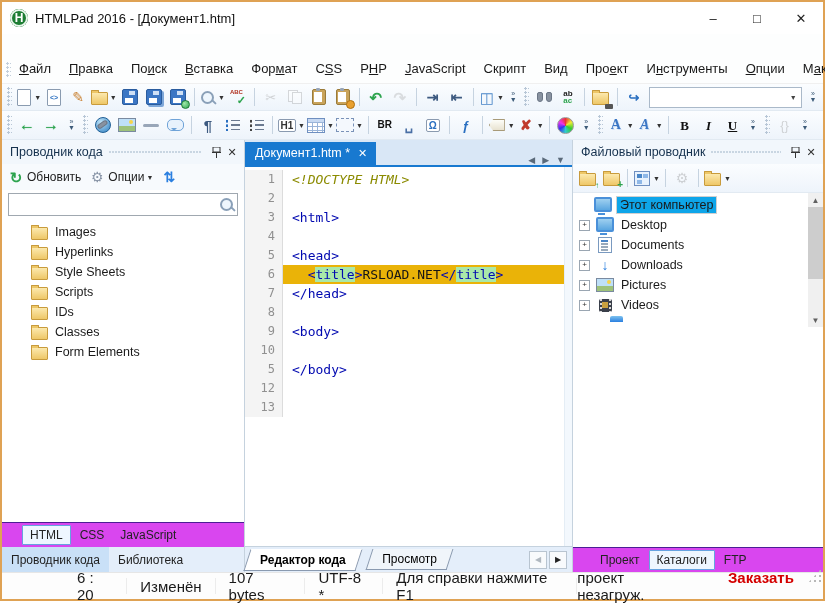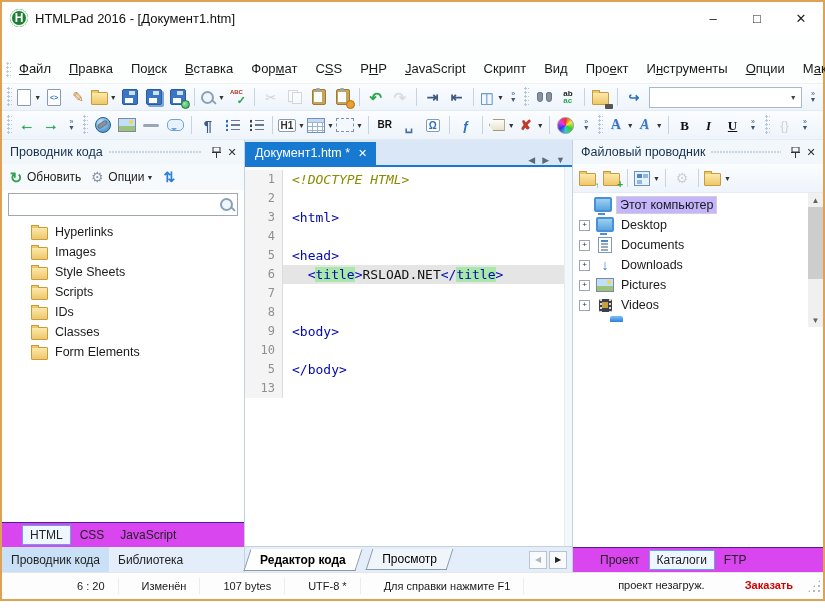--- a/index.html
+++ b/index.html
@@ -150,21 +150,21 @@
   .searchbox{height:21px;border:1px solid #a0a8b0;background:#fff;display:flex;align-items:center;}
   .searchbox input{flex:1;border:none;outline:none;font-size:12px;padding:0 4px;font-family:"Liberation Sans",sans-serif;background:transparent;}
   .searchbox .ic{width:18px;height:16px;margin-right:2px;}
   .tree{flex:1;overflow:hidden;padding-top:2px;}
   .tree-row{height:20px;display:flex;align-items:center;font-size:12.5px;color:#1a1a1a;}
   .tree-row .ic{width:18px;height:16px;margin:0 5px 0 0;}
   #left-tree .tree-row{padding-left:28px;}
   .expbox{width:9px;height:9px;border:1px solid #9aa6b2;background:#fff;display:flex;align-items:center;justify-content:center;
     font-size:8px;line-height:1;color:#333;margin:0 6px 0 6px;flex:0 0 auto;}
   .noexp{width:21px;flex:0 0 auto;}
-  .tree-row.selected .lbl{background:#c4b5fd;outline:1px solid #d0d0d0;padding:1px 3px;}
+  .tree-row.selected .lbl{background:#0ea5e9;outline:1px solid #d0d0d0;padding:1px 3px;}
   .tree-row .lbl{padding:1px 2px;}
   
   .tabstrip{flex:0 0 auto;display:flex;align-items:center;font-size:12px;color:#222;}
   .lang-tabs{height:24px;background:#d946ef;border-top:1px solid #4c1d95;padding-left:20px;}
   .ttab{padding:2px 7px;margin-right:2px;}
   .ttab.boxed{border:1px solid #66a3e0;background:#eef6ff;border-radius:1px;}
   .paneltabs{height:25px;background:#e4eefa;padding-left:0;}
   .ptab{padding:4px 9px;height:100%;box-sizing:border-box;display:flex;align-items:center;}
   .ptab.fill{background:#c9e0f7;}
   
@@ -172,21 +172,21 @@
   .doc-tab{background:#1879d0;color:#fff;font-size:12.5px;padding:4px 9px 5px 10px;display:flex;align-items:center;gap:8px;}
   .doc-tab .x{font-size:11px;}
   .tab-nav{margin-left:auto;display:flex;align-items:center;gap:7px;padding-right:7px;color:#5a6a7a;font-size:9px;}
   .editor{flex:1;display:flex;flex-direction:column;background:#fff;border-top:2px solid #1879d0;min-height:0;position:relative;}
   .codearea{flex:1;display:flex;min-height:0;font-family:"DejaVu Sans Mono","Liberation Mono",monospace;font-size:13px;}
   .gutter-codes{flex:1;overflow:hidden;padding-top:3px;}
   .code-line{display:flex;height:19px;line-height:19px;white-space:pre;}
   .code-line .ln{width:30px;text-align:right;padding-right:7px;color:#909090;background:#f4f4f4;
     border-right:1px solid #dcdcdc;flex:0 0 auto;font-size:12px;}
   .code-line .codetxt{flex:1;padding-left:9px;}
-  .code-line.hl .codetxt{background:#e5e5e5;}
+  .code-line.hl .codetxt{background:#eab308;}
   .t-tag{color:#0008b0;} .t-doctype{color:#8b8b00;font-style:italic;} .t-plain{color:#151515;}
   .t-tag-hl{color:#0008b0;background:#a9e8a9;}
   .edge-strip{position:absolute;right:0;top:0;bottom:0;width:7px;background:#f3f8fd;border-left:1px solid #e4edf5;}
   .editor-bottom{height:25px;background:#e4eefa;display:flex;align-items:center;flex:0 0 auto;border-top:1px solid #c5d2de;}
   .btab{transform:skewX(-18deg);border:1px solid #8a9ab0;border-top:none;background:#f0f5fa;
     padding:3px 12px;margin-left:10px;font-size:12px;}
   .btab>span{display:inline-block;transform:skewX(18deg);}
   .btab.active{background:#fff;font-weight:bold;margin-left:2px;border-top:1px solid #fff;}
   .pager{margin-left:auto;display:flex;gap:2px;padding-right:5px;}
   .pagebtn{width:16px;height:16px;border:1px solid #b8c4d0;background:#f8fafc;display:flex;align-items:center;justify-content:center;
@@ -196,21 +196,21 @@
   .rtree-wrap{position:relative;flex:0 0 auto;height:134px;}
   .rtree{position:absolute;left:0;top:0;right:15px;bottom:0;overflow:hidden;padding-top:2px;}
   .scrollbar{position:absolute;right:0;top:0;width:15px;bottom:0;background:#f0f0f0;display:flex;flex-direction:column;align-items:center;}
   .sb-arrow{height:14px;display:flex;align-items:center;justify-content:center;color:#606060;font-size:8px;width:100%;}
   .sb-thumb{width:100%;background:#cdcdcd;flex:0 0 auto;height:72px;}
   .sb-space{flex:1;}
   .partial-item{width:13px;height:6px;background:linear-gradient(#7ec2ee,#2a7fe0);border-radius:2px 2px 0 0;margin-left:37px;margin-top:1px;}
   .rpanel-rest{flex:1;background:#fff;}
   
   .statusbar{height:26px;background:#fdfdfd;border-top:1px solid #e6e6e6;display:flex;align-items:center;
-    font-size:11px;color:#1a1a1a;flex:0 0 auto;gap:10px;}
+    font-size:15px;color:#1a1a1a;flex:0 0 auto;}
   .st-item{padding:0 13px;display:flex;align-items:center;height:60%;border-right:1px solid #ececec;}
   .st-item:first-child{margin-left:62px;}
   .st-right{margin-left:auto;display:flex;align-items:flex-start;}
   .st-proj{padding:0 40px 0 0;}
   .st-order{color:#d40000;font-weight:bold;padding-right:14px;}
   .grip-corner{width:14px;height:14px;margin-right:2px;
     background:radial-gradient(circle at 2px 2px,#b8b8b8 1.1px,transparent 1.3px) 0 0/5px 5px;
     clip-path:polygon(100% 0,100% 100%,0 100%);}
 </style>
 </head>
@@ -552,27 +552,27 @@
           <span class="ic">
               <span class="sh-magnifier"></span>
             </span>
         </div>
       </div>
       <div class="tree" id="left-tree">
           <div class="tree-row">
             <span class="ic">
               <span class="sh-folder"></span>
             </span>
+            <span class="lbl">Images</span>
+          </div>
+          <div class="tree-row">
+            <span class="ic">
+              <span class="sh-folder"></span>
+            </span>
             <span class="lbl">Hyperlinks</span>
-          </div>
-          <div class="tree-row">
-            <span class="ic">
-              <span class="sh-folder"></span>
-            </span>
-            <span class="lbl">Images</span>
           </div>
           <div class="tree-row">
             <span class="ic">
               <span class="sh-folder"></span>
             </span>
             <span class="lbl">Style Sheets</span>
           </div>
           <div class="tree-row">
             <span class="ic">
               <span class="sh-folder"></span>
@@ -623,25 +623,26 @@
       </div>
       <div class="editor">
         <div class="codearea">
           <div class="gutter-codes" id="code-lines">
               <div class="code-line"><span class="ln">1</span><span class="codetxt"><span class="t-doctype">&lt;!DOCTYPE HTML&gt;</span></span></div>
               <div class="code-line"><span class="ln">2</span><span class="codetxt"></span></div>
               <div class="code-line"><span class="ln">3</span><span class="codetxt"><span class="t-tag">&lt;html&gt;</span></span></div>
               <div class="code-line"><span class="ln">4</span><span class="codetxt"></span></div>
               <div class="code-line"><span class="ln">5</span><span class="codetxt"><span class="t-tag">&lt;head&gt;</span></span></div>
               <div class="code-line hl"><span class="ln">6</span><span class="codetxt"><span class="t-plain">  </span><span class="t-tag">&lt;</span><span class="t-tag-hl">title</span><span class="t-tag">&gt;</span><span class="t-plain">RSLOAD.NET</span><span class="t-tag">&lt;/</span><span class="t-tag-hl">title</span><span class="t-tag">&gt;</span></span></div>
-              <div class="code-line"><span class="ln">7</span></div>
+              <div class="code-line"><span class="ln">7</span><span class="codetxt"><span class="t-tag">&lt;/head&gt;</span></span></div>
               <div class="code-line"><span class="ln">8</span><span class="codetxt"></span></div>
               <div class="code-line"><span class="ln">9</span><span class="codetxt"><span class="t-tag">&lt;body&gt;</span></span></div>
               <div class="code-line"><span class="ln">10</span><span class="codetxt"></span></div>
               <div class="code-line"><span class="ln">5</span><span class="codetxt"><span class="t-tag">&lt;/body&gt;</span></span></div>
+              <div class="code-line"><span class="ln">12</span><span class="codetxt"></span></div>
               <div class="code-line"><span class="ln">13</span></div>
             </div>
         </div>
         <div class="edge-strip"></div>
       </div>
       <div class="editor-bottom" id="editor-bottom-tabs">
           <div class="btab active"><span>Редактор кода</span></div>
           <div class="btab"><span>Просмотр</span></div>
           <div class="pager">
             <div class="pagebtn dim">◀</div>

